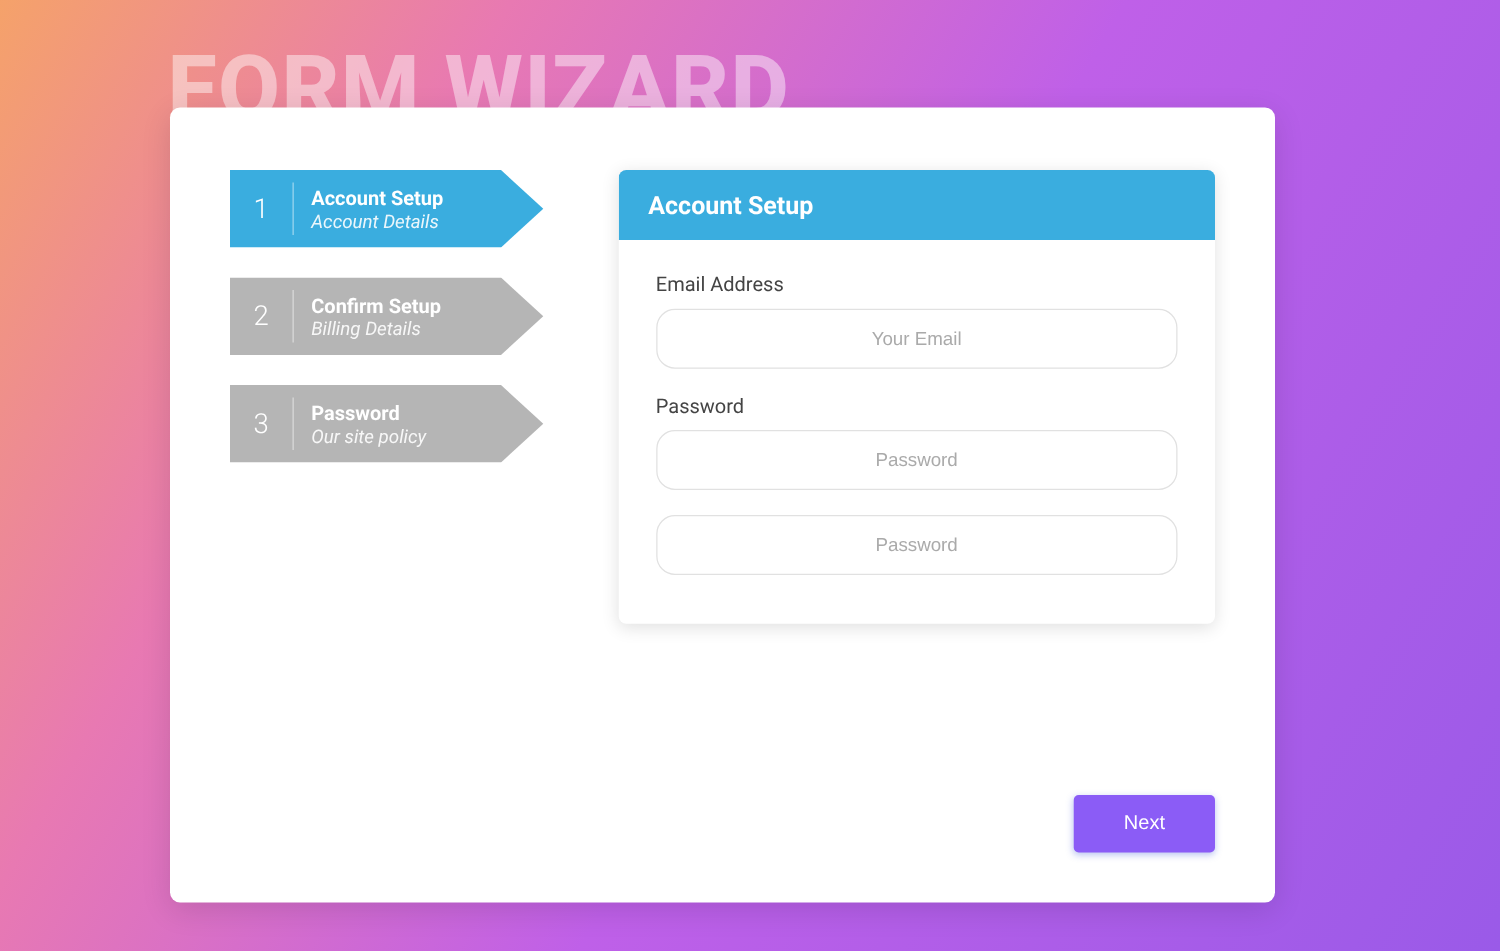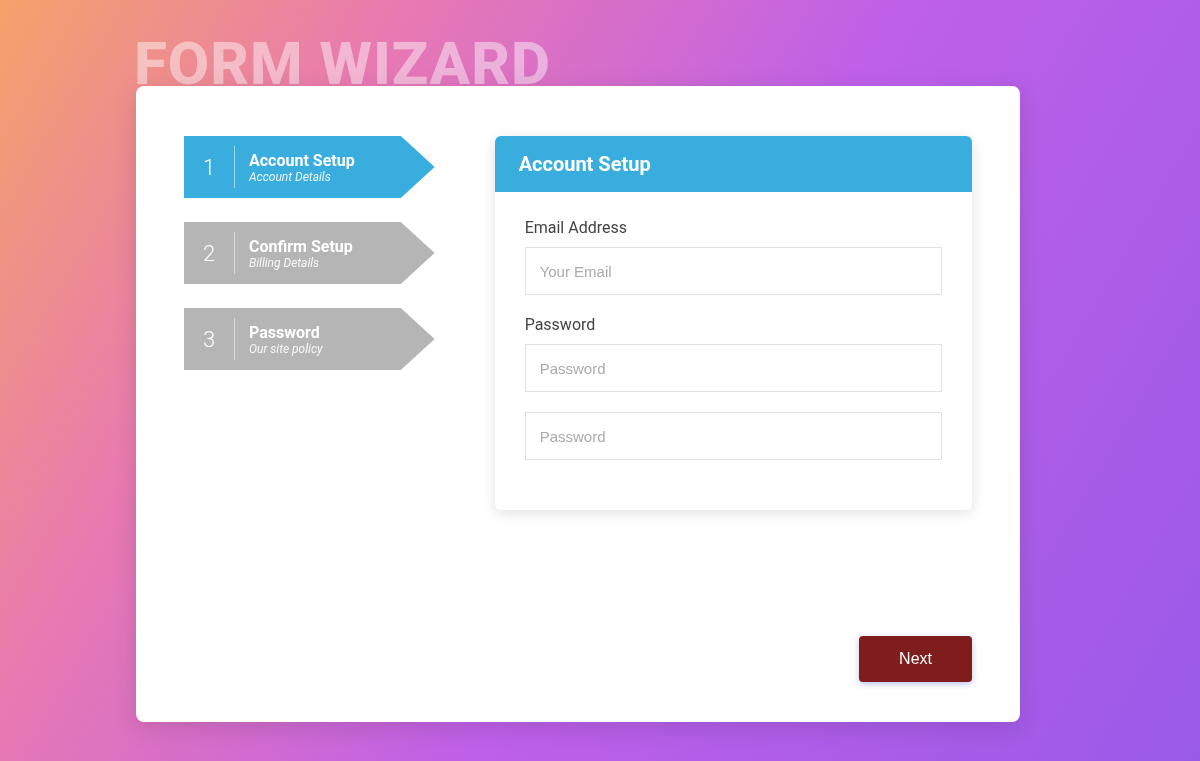--- a/index.html
+++ b/index.html
@@ -6,21 +6,21 @@
   html, body { width: 1200px; height: 761px; overflow: hidden; }
   body {
     font-family: -apple-system, BlinkMacSystemFont, "Segoe UI", Roboto, "Helvetica Neue", Arial, sans-serif;
     background: linear-gradient(120deg, #f5a26a 0%, #e879b2 25%, #bf60e8 55%, #9a5ae8 100%);
     position: relative;
   }
   .page-title {
     position: absolute;
     top: 28px;
     left: 134px;
-    font-size: 60px;
+    font-size: 72px;
     font-weight: 800;
     letter-spacing: 1px;
     color: rgba(255,255,255,0.45);
   }
   .wizard-card {
     position: absolute;
     top: 86px;
     left: 136px;
     width: 884px;
     height: 636px;
@@ -62,65 +62,66 @@
     height: 42px;
     background: rgba(255,255,255,0.5);
   }
   .step-text {
     position: relative;
     padding-left: 14px;
     color: #fff;
     text-align: left;
   }
   .step-title { font-size: 16px; font-weight: 700; }
-  .step-sub { font-size: 12px; font-style: italic; opacity: 0.9; }
+  .step-sub { font-size: 15px; font-style: italic; opacity: 0.9; }
   
   .form-panel {
     width: 480px;
     border-radius: 6px;
     box-shadow: 0 3px 14px rgba(0,0,0,0.12);
     overflow: hidden;
     background: #fff;
   }
   .form-header {
     background: #3aaddf;
     color: #fff;
     font-size: 20px;
     font-weight: 700;
     padding: 16px 24px;
   }
   .form-body {
-    padding: 26px 30px 30px 30px;
+    padding: 26px 30px 19px 30px;
   }
   .form-group { margin-bottom: 20px; }
   .form-label {
     display: block;
     font-size: 16px;
     color: #444;
     margin-bottom: 10px;
   }
   .form-input {
     width: 100%;
     height: 48px;
     border: 1px solid #e1e1e1;
-    border-radius: 0;
+    border-radius: 15px;
     padding: 0 14px;
     font-size: 15px;
     color: #555;
     outline: none;
+    text-align: center;
   }
   .form-input::placeholder { color: #aaa; }
   
   .wizard-footer {
     position: absolute;
     bottom: 40px;
     right: 48px;
   }
   .btn-next {
-    background: #7f1d1d;
+    background: #8b5cf6;
     color: #fff;
     border: none;
     border-radius: 4px;
     padding: 14px 40px;
     font-size: 16px;
     cursor: pointer;
     box-shadow: 0 2px 6px rgba(55,82,214,0.35);
   }
 </style>
 </head>

